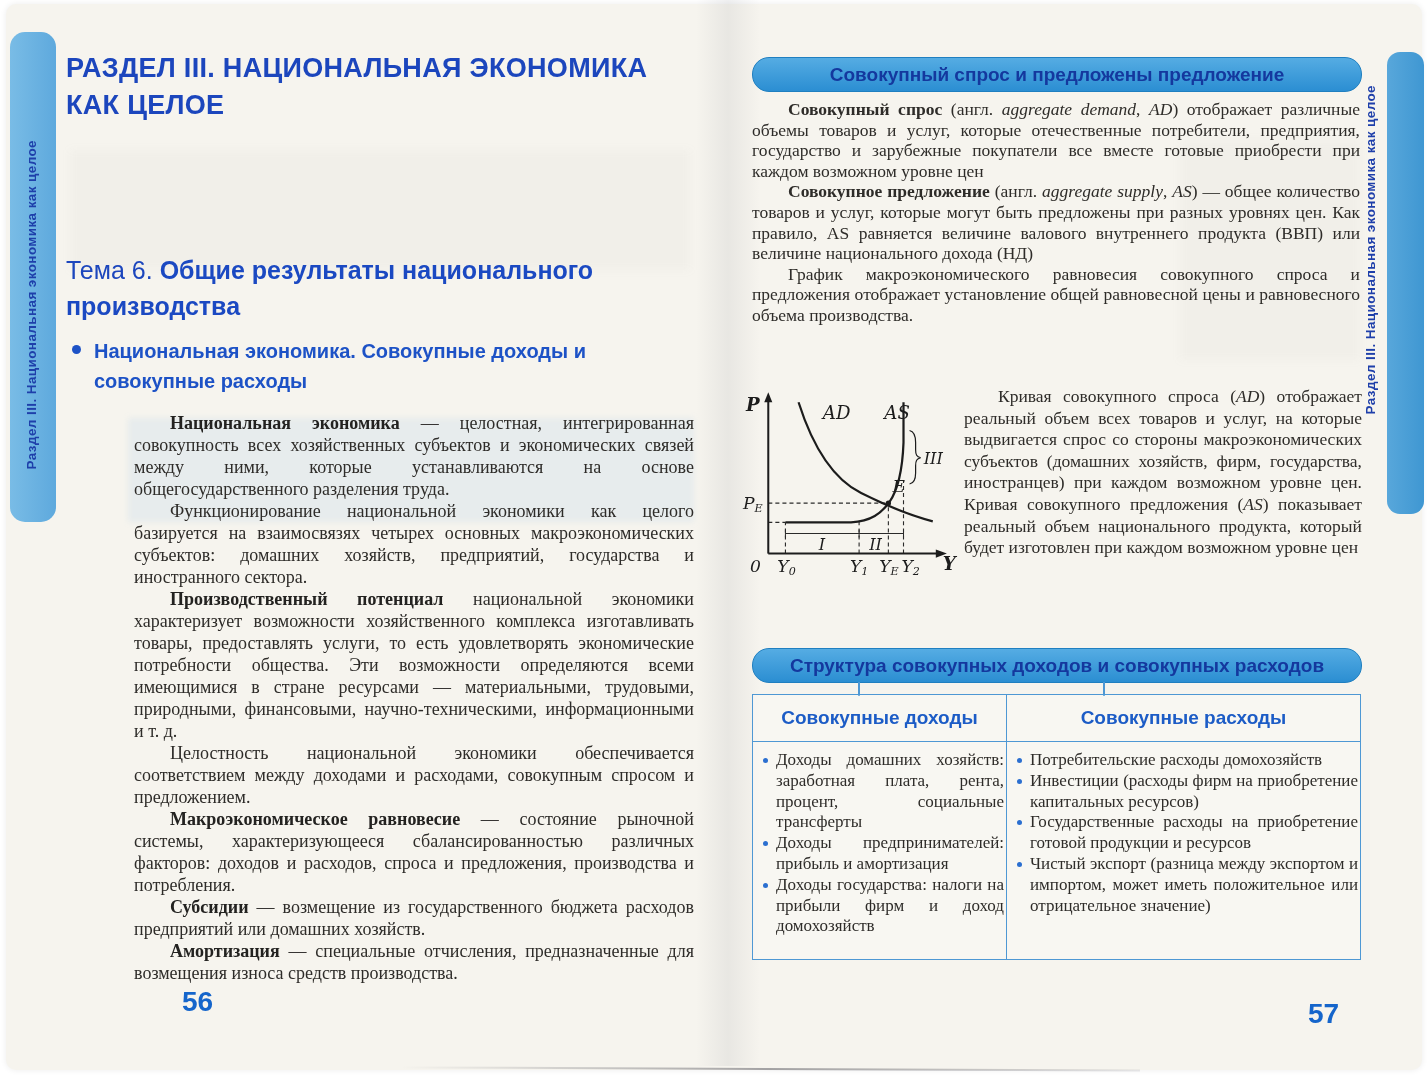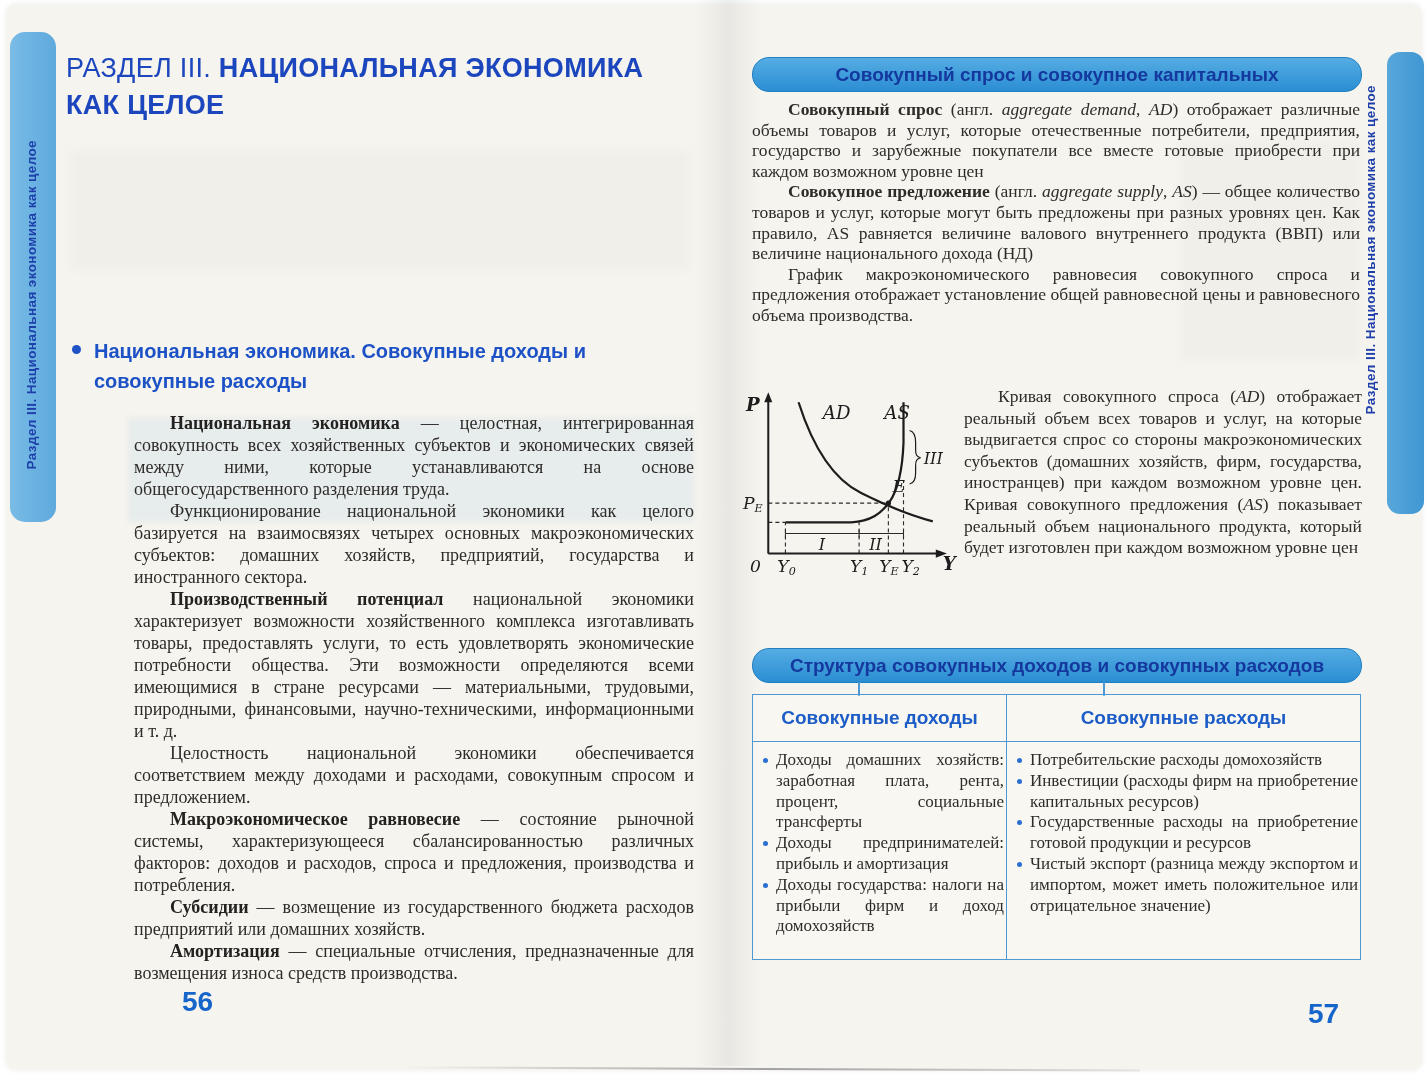--- a/index.html
+++ b/index.html
@@ -19,21 +19,21 @@
                   background:linear-gradient(to right,#58a7db,#3f97d2);}
   .vtext{writing-mode:vertical-rl;transform:rotate(180deg);
          font-family:"Liberation Sans",sans-serif;font-weight:bold;font-size:13.5px;
          color:#1e3faa;letter-spacing:0.4px;white-space:nowrap;}
   .vtext-left{position:absolute;left:24px;top:105px;height:400px;display:flex;align-items:center;}
   .vtext-right{position:absolute;left:1363px;top:100px;height:300px;display:flex;align-items:center;}
   
   .heading-sans{font-family:"Liberation Sans",sans-serif;color:#1c46bd;}
   .sec-head{position:absolute;left:66px;top:50px;width:590px;font-size:27px;line-height:37px;
             letter-spacing:0.3px;}
-  .sec-head .kicker{font-weight:400;}
+  .sec-head .kicker{font-weight:700;}
   .sec-head .title{font-weight:800;}
   .theme-head{position:absolute;left:66px;top:252px;width:580px;font-size:25px;line-height:36px;}
   .theme-head .kicker{font-weight:400;}
   .theme-head .title{font-weight:800;color:#1b49c2;}
   .subtopic{position:absolute;left:72px;top:336px;width:520px;font-size:20px;line-height:30px;
             font-weight:700;color:#1d52c6;padding-left:22px;}
   .subtopic .dot{position:absolute;left:0;top:9px;width:9px;height:9px;border-radius:50%;background:#1d52c6;}
   .body-block{position:absolute;left:134px;top:396px;width:560px;color:#2e2c29;
               font-size:18px;line-height:22px;text-align:justify;margin-top:16px;}
   .body-block p{margin:0;text-indent:36px;}
@@ -99,40 +99,44 @@
   <div class="side-bar-right"></div>
   <div class="vtext-right">
     <span class="vtext">Раздел III. Национальная экономика как целое</span>
   </div>
 
   <div class="sec-head heading-sans">
     <span class="kicker">РАЗДЕЛ III.</span>
     <span class="title">НАЦИОНАЛЬНАЯ ЭКОНОМИКА КАК ЦЕЛОЕ</span>
   </div>
 
+  <div class="theme-head heading-sans">
+    <span class="kicker">Тема 6.</span>
+    <span class="title">Общие результаты национального производства</span>
+  </div>
 
   <div class="subtopic heading-sans">
     <span class="dot"></span>
     <span>Национальная экономика. Совокупные доходы и совокупные расходы</span>
   </div>
 
   <div class="body-block">
     <p><b>Национальная экономика</b><span> — целостная, интегрированная совокупность всех хозяйственных субъектов и экономических связей между ними, которые устанавливаются на основе общегосударственного разделения труда.</span></p>
     <p><b></b><span>Функционирование национальной экономики как целого базируется на взаимосвязях четырех основных макроэкономических субъектов: домашних хозяйств, предприятий, государства и иностранного сектора.</span></p>
     <p><b>Производственный потенциал</b><span> национальной экономики характеризует возможности хозяйственного комплекса изготавливать товары, предоставлять услуги, то есть удовлетворять экономические потребности общества. Эти возможности определяются всеми имеющимися в стране ресурсами — материальными, трудовыми, природными, финансовыми, научно-техническими, информационными и т. д.</span></p>
     <p><b></b><span>Целостность национальной экономики обеспечивается соответствием между доходами и расходами, совокупным спросом и предложением.</span></p>
     <p><b>Макроэкономическое равновесие</b><span> — состояние рыночной системы, характеризующееся сбалансированностью различных факторов: доходов и расходов, спроса и предложения, производства и потребления.</span></p>
     <p><b>Субсидии</b><span> — возмещение из государственного бюджета расходов предприятий или домашних хозяйств.</span></p>
     <p><b>Амортизация</b><span> — специальные отчисления, предназначенные для возмещения износа средств производства.</span></p>
   </div>
 
   <div class="pageno pageno-left">56</div>
 
   <div class="banner banner1">
-    <span>Совокупный спрос и совокупное капитальных</span>
+    <span>Совокупный спрос и предложены предложение</span>
   </div>
 
   <div class="rp-body">
     <p><b>Совокупный спрос</b><span> (англ. </span><i>aggregate demand</i><span>, </span><i>AD</i><span>) отображает различные объемы товаров и услуг, которые отечественные потребители, предприятия, государство и зарубежные покупатели все вместе готовые приобрести при каждом возможном уровне цен</span></p>
     <p><b>Совокупное предложение</b><span> (англ. </span><i>aggregate supply</i><span>, </span><i>AS</i><span>) — общее количество товаров и услуг, которые могут быть предложены при разных уровнях цен. Как правило, AS равняется величине валового внутреннего продукта (ВВП) или величине национального дохода (НД)</span></p>
     <p>График макроэкономического равновесия совокупного спроса и предложения отображает установление общей равновесной цены и равновесного объема производства.</p>
   </div>
 
   <div class="graph-row">
     <svg class="graph-svg" width="220" height="200" viewBox="0 0 218 198">

